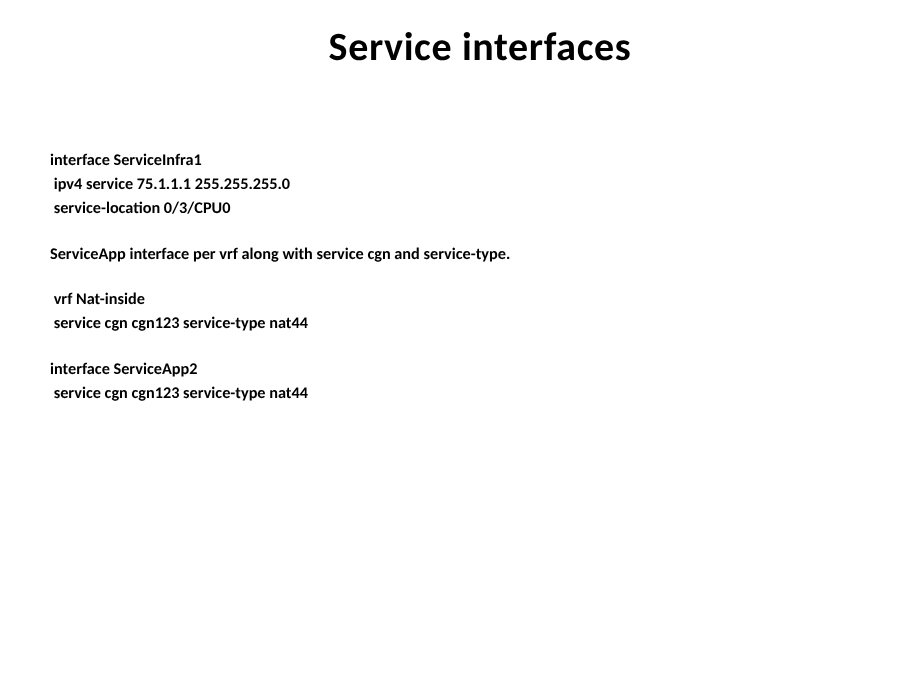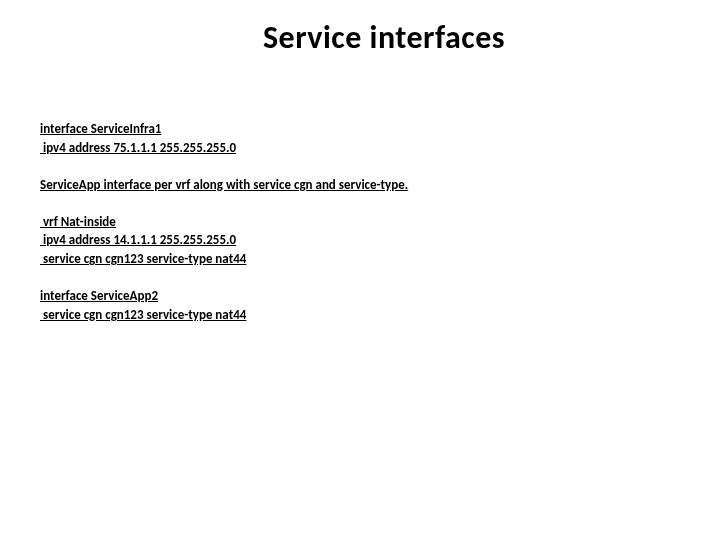--- a/index.html
+++ b/index.html
@@ -32,47 +32,46 @@
     position: absolute;
     top: 120px;
     left: 40px;
     width: 640px;
     font-size: 13px;
     font-weight: 700;
     line-height: 1.45;
   }
   .block {
     margin-bottom: 18px;
-    text-decoration: underline;
   }
   .line {
     white-space: pre;
   }
 </style>
 </head>
 <body>
 
 <div class="slide">
 
   <div class="title">Service interfaces</div>
 
   <div class="body">
 
     <div class="block">
       <div class="line">interface ServiceInfra1</div>
-      <div class="line"> ipv4 address 75.1.1.1 255.255.255.0</div>
+      <div class="line"> ipv4 service 75.1.1.1 255.255.255.0</div>
+      <div class="line"> service-location 0/3/CPU0</div>
     </div>
 
     <div class="block">
       <div class="line">ServiceApp interface per vrf along with service cgn and service-type.</div>
     </div>
 
     <div class="block">
       <div class="line"> vrf Nat-inside</div>
-      <div class="line"> ipv4 address 14.1.1.1 255.255.255.0</div>
       <div class="line"> service cgn cgn123 service-type nat44</div>
     </div>
 
     <div class="block">
       <div class="line">interface ServiceApp2</div>
       <div class="line"> service cgn cgn123 service-type nat44</div>
     </div>
 
   </div>
 </div>

